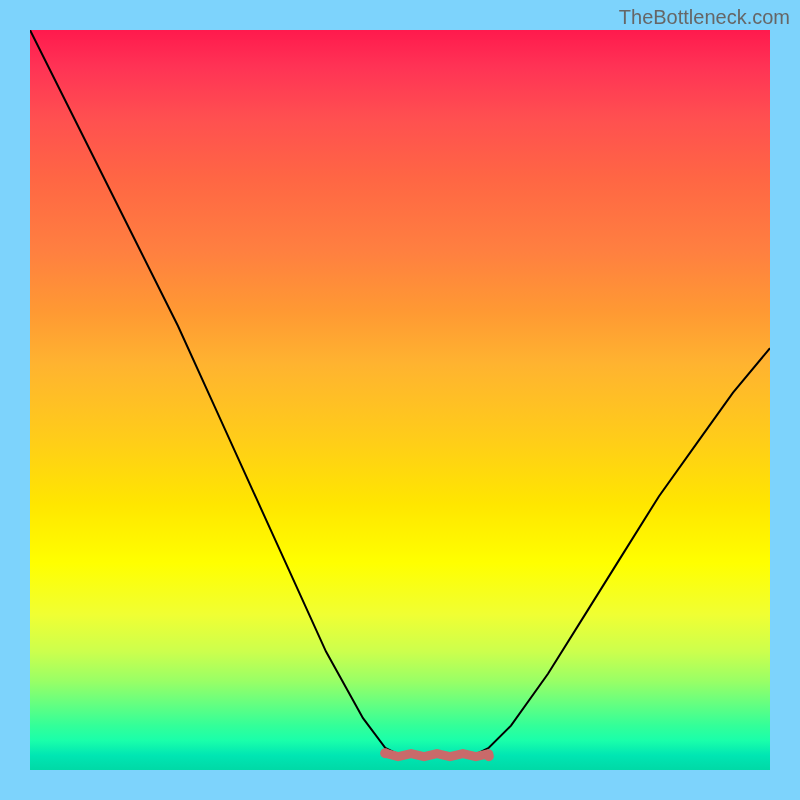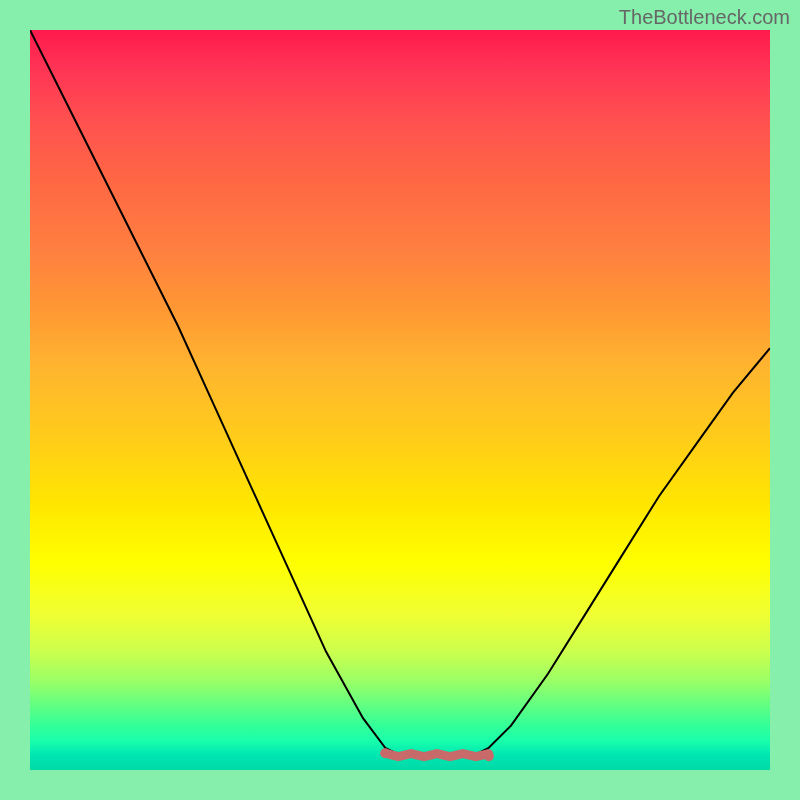--- a/index.html
+++ b/index.html
@@ -8,21 +8,21 @@
     width: 800px;
     height: 800px;
     background: #000;
     position: relative;
     font-family: Arial, sans-serif;
   }
   .container {
     width: 800px;
     height: 800px;
     position: relative;
-    background: #86efac;
+    background: #7dd3fc;
   }
   .plot-area {
     position: absolute;
     left: 30px;
     top: 30px;
     width: 740px;
     height: 740px;
     background: linear-gradient(to bottom,
       #ff1a4d 0%,
       #ff3355 5%,

